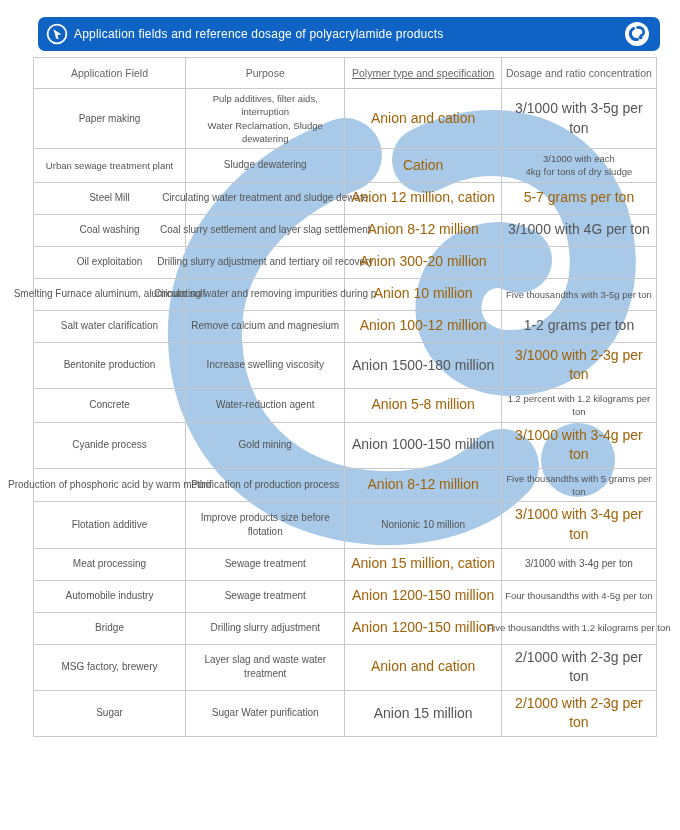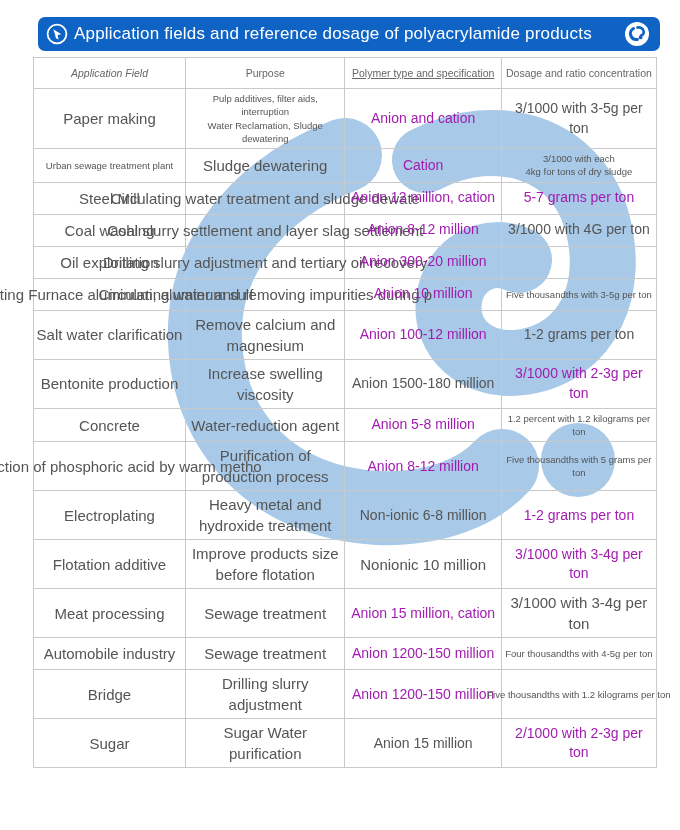--- a/index.html
+++ b/index.html
@@ -9,39 +9,39 @@
   }
   
   .watermark{position:absolute;left:0;top:0;z-index:0;pointer-events:none;}
   
   .titlebar{
     position:absolute;left:38px;top:17px;width:622px;height:34px;z-index:2;
     background:#0e63c5;border-radius:7px;display:flex;align-items:center;
     box-sizing:border-box;padding:0 8px;color:#ffffff;
   }
   .tb-icon{flex:0 0 auto;display:flex;align-items:center;}
-  .tb-title{flex:1 1 auto;font-size:17px;letter-spacing:.2px;margin-left:6px;white-space:nowrap;}
+  .tb-title{flex:1 1 auto;font-size:12px;letter-spacing:.2px;margin-left:6px;white-space:nowrap;}
   .tb-logo{flex:0 0 auto;display:flex;align-items:center;margin-right:2px;}
   
   table.dosage{
     position:absolute;left:33px;top:57px;width:624px;z-index:1;
     border-collapse:collapse;table-layout:fixed;background:transparent;
   }
   th,td{
     border:1px solid #c9c9c9;text-align:center;vertical-align:middle;
     padding:3px 2px;box-sizing:border-box;height:32px;font-weight:400;color:#555;
   }
   th{font-size:10.5px;color:#666;height:31px;}
   .cw{display:flex;justify-content:center;align-items:center;width:100%;}
   .cw span{white-space:pre-line;line-height:1.4;}
   .cw.nw span{white-space:nowrap;flex:0 0 auto;}
   .s-sm span{font-size:9.5px;}
-  .s-md span{font-size:15px;}
+  .s-md span{font-size:10px;}
   .s-lg span{font-size:14px;}
-  .s-xl span{font-size:14px;color:#a21caf;}
+  .s-xl span{font-size:14px;color:#a16207;}
 </style>
 </head>
 <body>
 
 <svg class="watermark" width="680" height="830" viewBox="0 0 680 830">
   <g fill="none" stroke="#a8c9e7" stroke-linecap="round">
     <path d="M 345,155 C 255,190 202,260 205,340 C 208,432 272,502 378,508 C 436,510 478,492 502,466" stroke-width="74"></path>
     <path d="M 425,160 C 500,122 575,150 596,218 C 617,288 588,352 524,362 C 476,369 444,338 449,300 C 454,263 489,246 519,260" stroke-width="66"></path>
   </g>
   <circle cx="578" cy="460" r="37" fill="#a8c9e7"></circle>
@@ -63,21 +63,21 @@
         <path d="M 13.5,6.6 C 16.4,5.8 19,7.4 19.6,10 C 20.1,12.2 19,14.2 17,14.6" stroke-width="2.6"></path>
       </g>
       <circle cx="16.6" cy="16.4" r="1.9" fill="#0e63c5"></circle>
     </svg>
   </span>
 </div>
 
 <table class="dosage">
   <thead>
     <tr id="thead-row">
-        <th style="width: 24.4%; font-style: italic;">Application Field</th>
+        <th style="width: 24.4%;">Application Field</th>
         <th style="width: 25.6%; text-align: center;">Purpose</th>
         <th style="width: 25.1%; text-decoration: underline;">Polymer type and specification</th>
         <th style="width: 24.9%;">Dosage and ratio concentration</th>
       </tr>
   </thead>
   <tbody id="tbody">
       <tr>
         <td>
           <div class="cw s-md">
             <span>Paper making</span>
@@ -272,59 +272,59 @@
           </div>
         </td>
         <td>
           <div class="cw s-sm">
             <span>1.2 percent with 1.2 kilograms per ton</span>
           </div>
         </td>
       </tr>
       <tr>
         <td>
+          <div class="cw s-md">
+            <span>Cyanide process</span>
+          </div>
+        </td>
+        <td>
+          <div class="cw s-md">
+            <span>Gold mining</span>
+          </div>
+        </td>
+        <td>
+          <div class="cw s-lg">
+            <span>Anion 1000-150 million</span>
+          </div>
+        </td>
+        <td>
+          <div class="cw s-xl">
+            <span>3/1000 with 3-4g per ton</span>
+          </div>
+        </td>
+      </tr>
+      <tr>
+        <td>
           <div class="cw s-md nw">
             <span>Production of phosphoric acid by warm metho</span>
           </div>
         </td>
         <td>
           <div class="cw s-md">
             <span>Purification of production process</span>
           </div>
         </td>
         <td>
           <div class="cw s-xl">
             <span>Anion 8-12 million</span>
           </div>
         </td>
         <td>
           <div class="cw s-sm">
             <span>Five thousandths with 5 grams per ton</span>
-          </div>
-        </td>
-      </tr>
-      <tr>
-        <td>
-          <div class="cw s-md">
-            <span>Electroplating</span>
-          </div>
-        </td>
-        <td>
-          <div class="cw s-md">
-            <span>Heavy metal and hydroxide treatment</span>
-          </div>
-        </td>
-        <td>
-          <div class="cw s-lg">
-            <span>Non-ionic 6-8 million</span>
-          </div>
-        </td>
-        <td>
-          <div class="cw s-xl">
-            <span>1-2 grams per ton</span>
           </div>
         </td>
       </tr>
       <tr>
         <td>
           <div class="cw s-md">
             <span>Flotation additive</span>
           </div>
         </td>
         <td>
@@ -399,20 +399,42 @@
           </div>
         </td>
         <td>
           <div class="cw s-xl">
             <span>Anion 1200-150 million</span>
           </div>
         </td>
         <td>
           <div class="cw s-sm nw">
             <span>Five thousandths with 1.2 kilograms per ton</span>
+          </div>
+        </td>
+      </tr>
+      <tr>
+        <td>
+          <div class="cw s-md">
+            <span>MSG factory, brewery</span>
+          </div>
+        </td>
+        <td>
+          <div class="cw s-md">
+            <span>Layer slag and waste water treatment</span>
+          </div>
+        </td>
+        <td>
+          <div class="cw s-xl">
+            <span>Anion and cation</span>
+          </div>
+        </td>
+        <td>
+          <div class="cw s-lg">
+            <span>2/1000 with 2-3g per ton</span>
           </div>
         </td>
       </tr>
       <tr>
         <td>
           <div class="cw s-md">
             <span>Sugar</span>
           </div>
         </td>
         <td>

